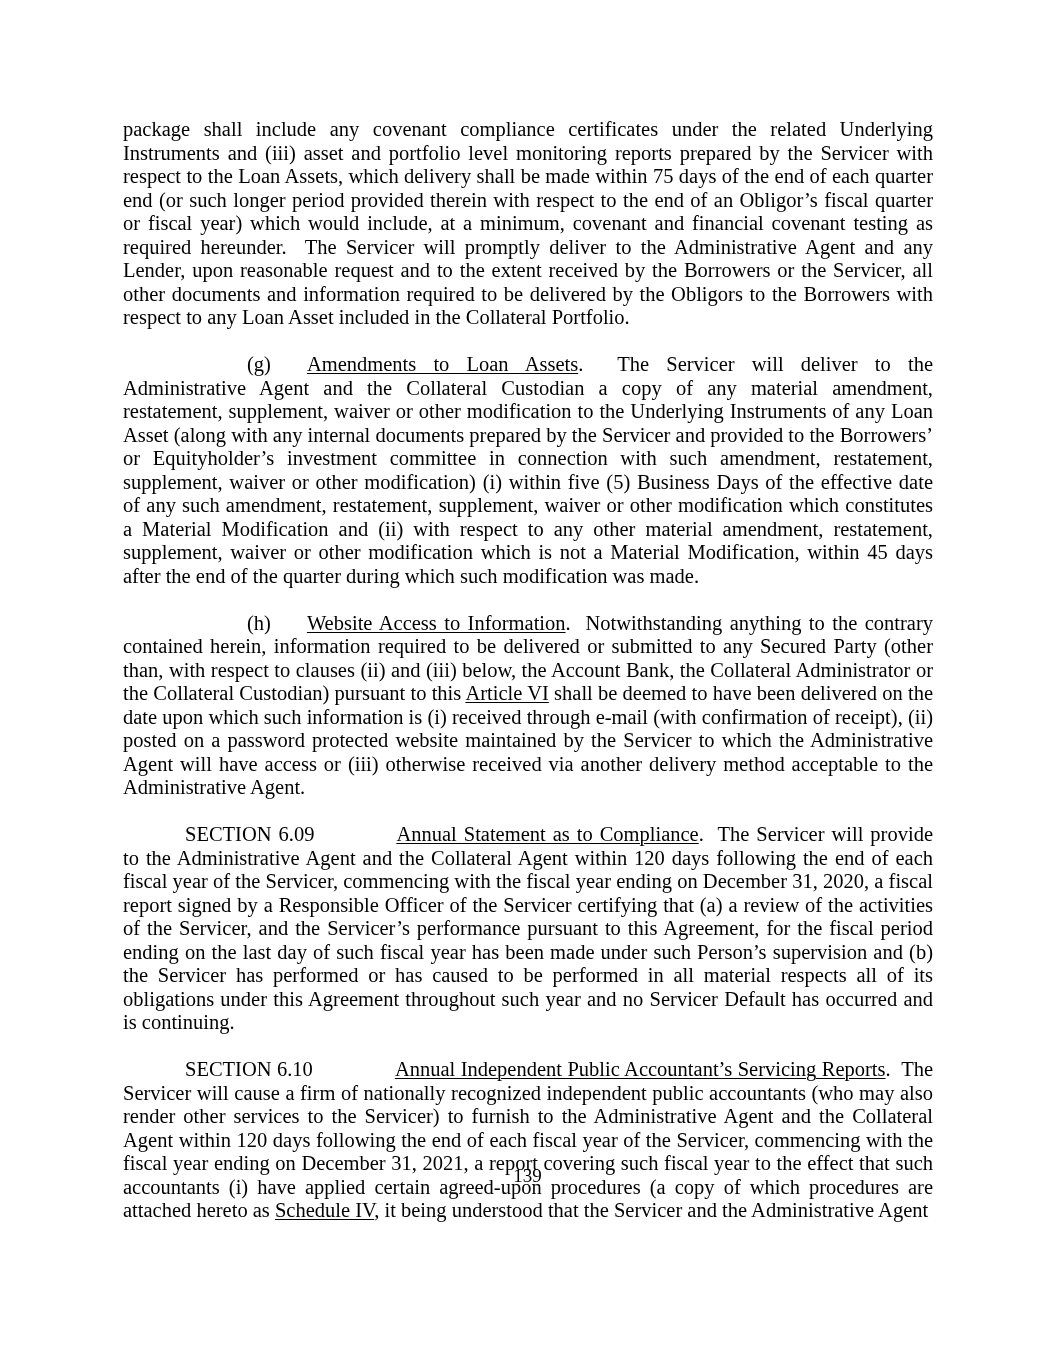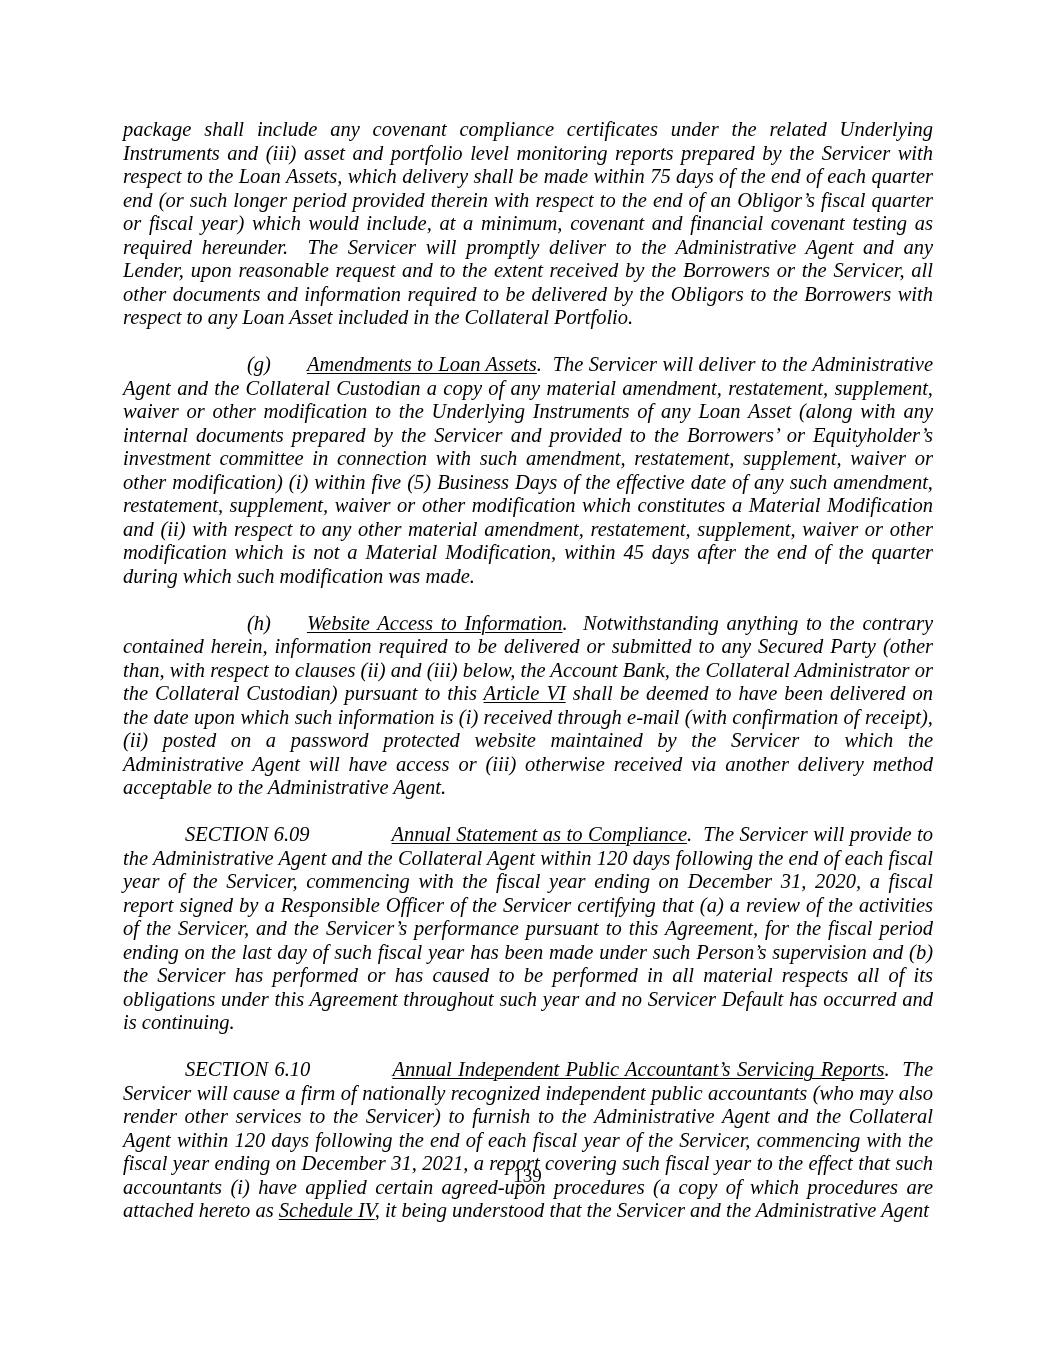--- a/index.html
+++ b/index.html
@@ -21,21 +21,20 @@
   .content {
     position: absolute;
     left: 123px;
     top: 118px;
     width: 810px;
     text-align: justify;
   }
   .content p {
     margin: 0 0 23.5px 0;
     padding: 0;
-    font-style: italic;
   }
   p.indent-sub {        
     text-indent: 124px;
   }
   p.indent-section {    
     text-indent: 62px;
   }
   .tab-sm {
     display: inline-block;
     width: 36px;

